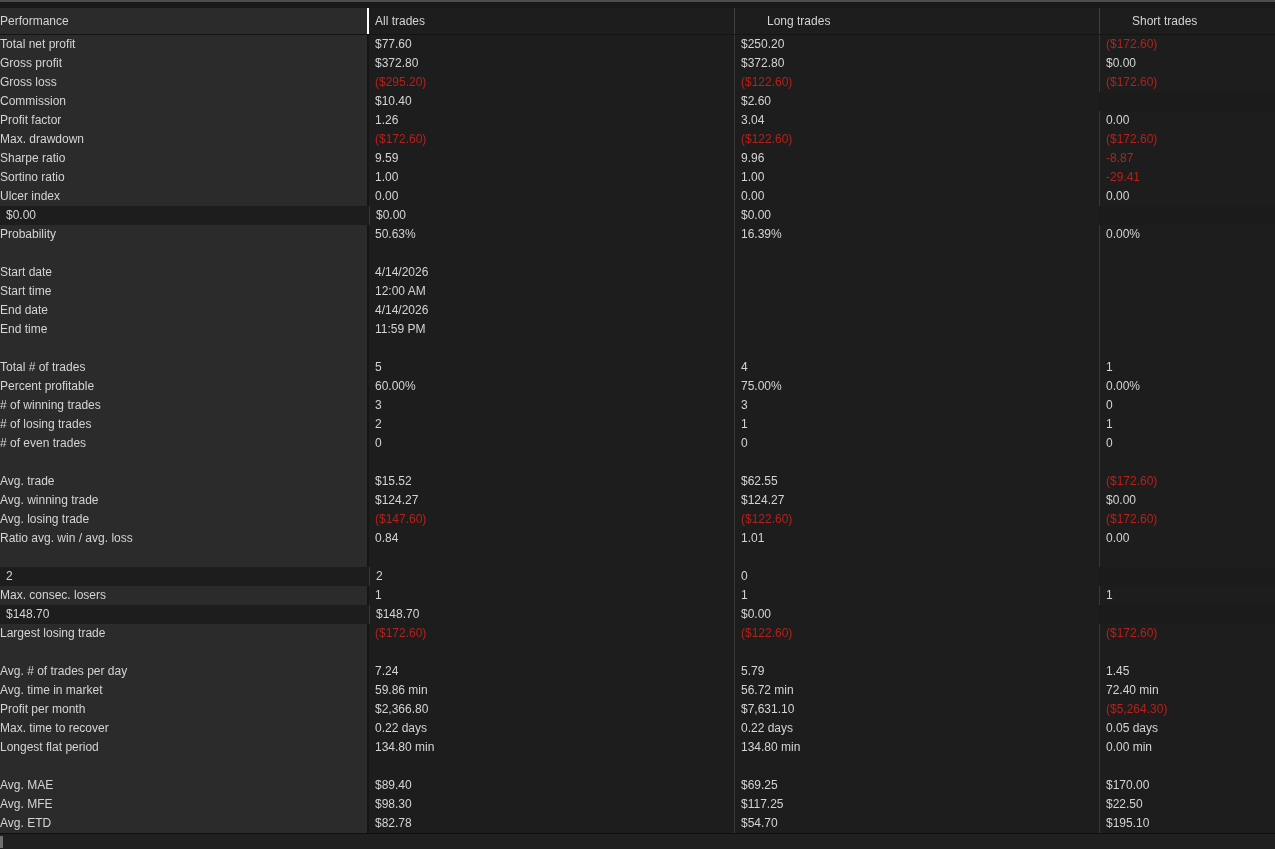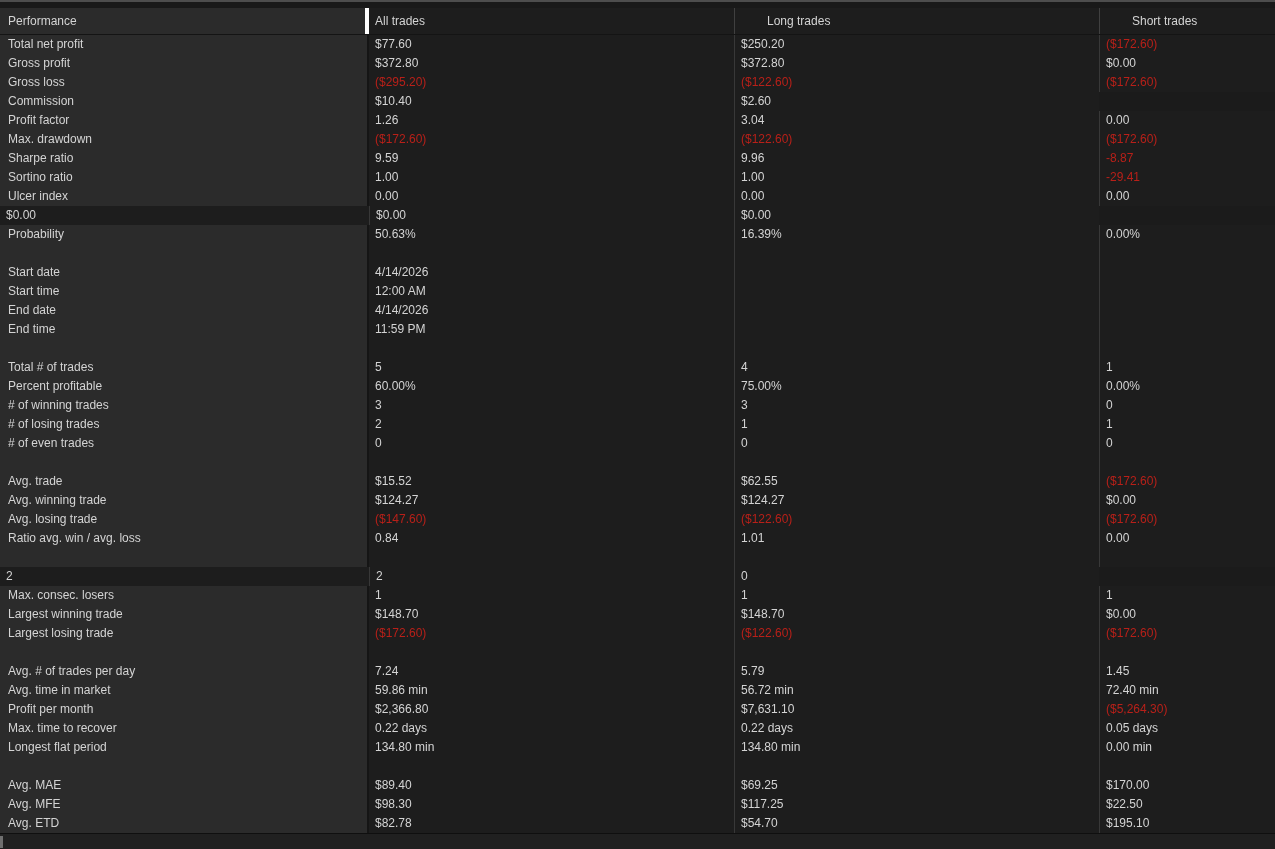--- a/index.html
+++ b/index.html
@@ -24,34 +24,33 @@
     line-height: 26px;
     background: #2d2d2d;
     border-bottom: 1px solid #141414;
   }
   .header-row .cell {
     font-size: 12px;
     color: #cfcfcf;
     white-space: nowrap;
     overflow: hidden;
   }
-  .header-row .cell.label { border-right: 4px solid #ffffff; }
+  .header-row .cell.label { border-right: 2px solid #ffffff; }
   .header-row .cell.val { padding-left: 6px; }
   .header-row .cell.sep-line { border-left: 1px solid #404040; padding-left: 32px; }
 
   .body-row, .spacer-row { height: 19px; line-height: 19px; }
   .body-row .cell, .spacer-row .cell {
     font-size: 12px;
     white-space: nowrap;
     overflow: hidden;
   }
   .cell.label {
     background: #2b2b2b;
     color: #d4d4d4;
-    padding-left: 8px;
     border-right: 2px solid #151515;
   }
   .cell.val {
     background: #1d1d1d;
     color: #d4d4d4;
     padding-left: 6px;
   }
   .cell.sep-line { border-left: 1px solid #383838; }
   .cell.val.neg { color: var(--neg-color, #b82019); }
 
@@ -255,21 +254,20 @@
         <div class="cell val col-long sep-line">2</div>
         <div class="cell val col-short sep-line">0</div>
       </div>
       <div class="row body-row">
         <div class="cell label">Max. consec. losers</div>
         <div class="cell val col-all">1</div>
         <div class="cell val col-long sep-line">1</div>
         <div class="cell val col-short sep-line">1</div>
       </div>
       <div class="row body-row">
-        <div class="cell label">Largest winning trade</div>
         <div class="cell val col-all">$148.70</div>
         <div class="cell val col-long sep-line">$148.70</div>
         <div class="cell val col-short sep-line">$0.00</div>
       </div>
       <div class="row body-row">
         <div class="cell label">Largest losing trade</div>
         <div class="cell val col-all neg">($172.60)</div>
         <div class="cell val col-long sep-line neg">($122.60)</div>
         <div class="cell val col-short sep-line neg">($172.60)</div>
       </div>

